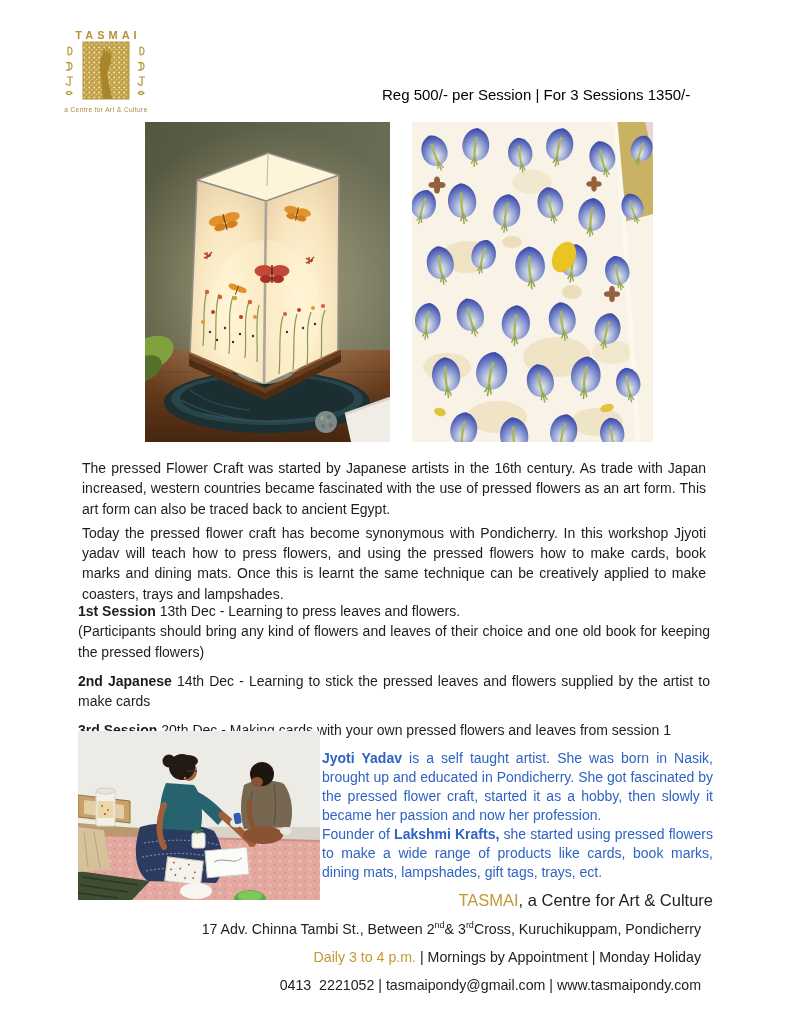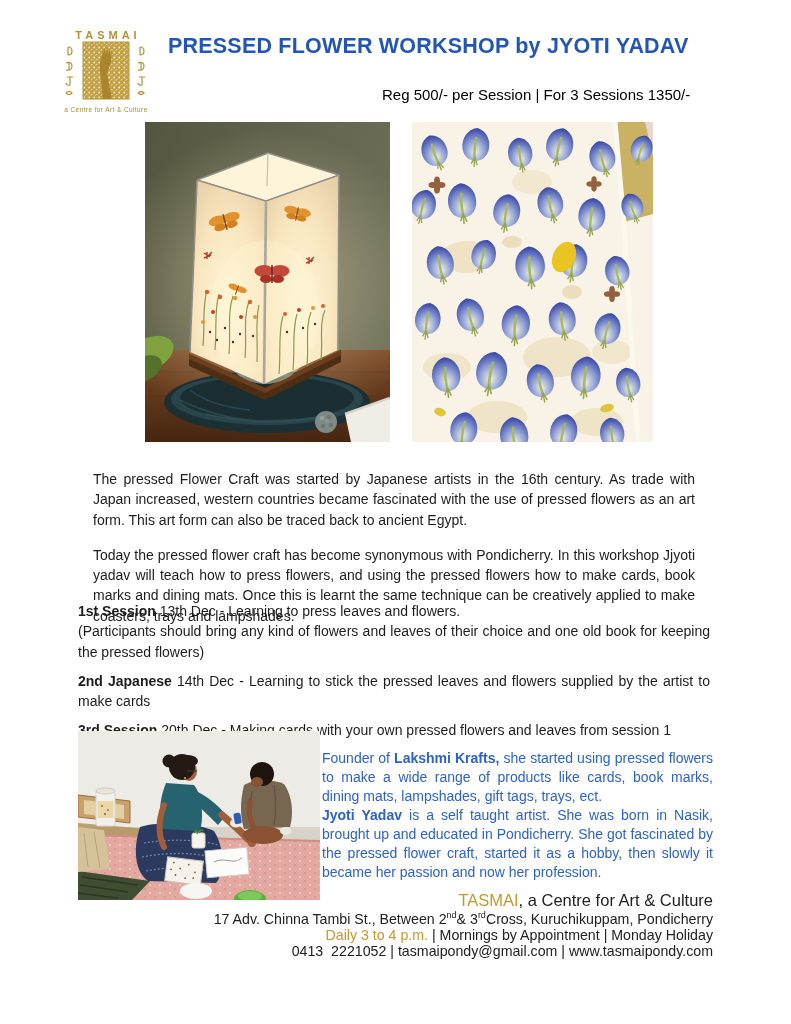--- a/index.html
+++ b/index.html
@@ -17,34 +17,34 @@
   .subtitle { position:absolute; left:177px; top:61px; font-size:18.5px; color:#222; white-space:nowrap; }
   .pricing { position:absolute; left:382px; top:86px; font-size:15px; color:#000000; white-space:nowrap; }
   
   .photo { position:absolute; display:block; }
   .photo svg { display:block; width:100%; height:100%; }
   .photo-lamp    { left:145px; top:122px; width:245px; height:320px; }
   .photo-petals  { left:412px; top:122px; width:241px; height:320px; }
   .photo-workshop{ left:78px;  top:731px; width:242px; height:169px; }
   
   .intro { position:absolute; left:78px; top:454px; width:632px; font-size:14px; line-height:20.3px; text-align:justify; }
-  .intro p { margin:15px; }
+  .intro p { margin:4px; }
   .sessions { position:absolute; left:78px; top:601px; width:632px; font-size:14px; line-height:20.3px; }
   .session { margin:0 0 9px 0; }
   .session p { margin:0; text-align:justify; }
   .session .lbl { font-weight:bold; }
   
   .bio { position:absolute; left:322px; top:749px; width:391px; font-size:14px; line-height:19px; text-align:justify; color:#2e63c4; }
   .bio p { margin:0; }
   .bio .b { font-weight:bold; }
   
   .footer { position:absolute; left:80px; top:891px; width:633px; text-align:right; }
   .f-org { font-size:16.5px; color:#222; margin:0 0 2px 0; }
   .f-org .gold { color:#c19a33; }
-  .f-line { font-size:14.2px; color:#222; margin:0; line-height:15.8px; }
+  .f-line { font-size:14.2px; color:#222; margin:12px; line-height:15.8px; }
   .f-line .gold { color:#c19a33; }
   sup { font-size:9px; line-height:0; }
 </style>
 </head>
 <body>
 
 <div class="page">
 
   <div class="logo">
     <div class="logo-name">TASMAI</div>
@@ -68,21 +68,20 @@
       <g stroke="#b3923a" stroke-width="1.2" fill="none">
         <path d="M82,6 q4,0 4,4 q0,4 -4,4 M82,14 v-8"></path>
         <path d="M80,22 q6,-2 6,3 q0,5 -6,4 m3,-7 v7"></path>
         <path d="M81,36 h6 m-3,0 v8 q-3,1 -4,-2"></path>
         <path d="M80,52 q3,-3 6,0 q-3,3 -6,0"></path>
       </g>
     </svg>
     <div class="logo-caption">a Centre for Art &amp; Culture</div>
   </div>
 
-  <div class="title">PRESSED FLOWER WORKSHOP by JYOTI YADAV</div>
   <div class="pricing">Reg 500/- per Session | For 3 Sessions 1350/-</div>
 
   <div class="photo photo-lamp">
     <svg viewBox="0 0 245 320" preserveAspectRatio="none">
       <defs>
         <linearGradient id="lampbg" x1="0" y1="0" x2="1" y2="0.3">
           <stop offset="0" stop-color="#54563f"></stop>
             <stop offset="1" stop-color="#6b6d56"></stop>
         </linearGradient>
         <linearGradient id="tableg" x1="0" y1="0" x2="0" y2="1">
@@ -383,22 +382,22 @@
       </g>
       <ellipse cx="118" cy="160" rx="16" ry="8" fill="#f7f6f2"></ellipse>
       <g>
         <ellipse cx="172" cy="168" rx="16" ry="9" fill="#57b13e"></ellipse>
         <ellipse cx="172" cy="165" rx="12" ry="5" fill="#7cc85e"></ellipse>
       </g>
     </svg>
   </div>
 
   <div class="bio">
+    <p><span class="b">Jyoti Yadav</span><span> is a self taught artist. She was born in Nasik, brought up and educated in Pondicherry. She got fascinated by the pressed flower craft, started it as a hobby, then slowly it became her passion and now her profession.</span></p>
     <p><span>Founder of </span><span class="b">Lakshmi Krafts,</span><span> she started using pressed flowers to make a wide range of products like cards, book marks, dining mats, lampshades, gift tags, trays, ect.</span></p>
-    <p><span class="b">Jyoti Yadav</span><span> is a self taught artist. She was born in Nasik, brought up and educated in Pondicherry. She got fascinated by the pressed flower craft, started it as a hobby, then slowly it became her passion and now her profession.</span></p>
   </div>
 
   <div class="footer">
     <p class="f-org"><span class="gold">TASMAI</span><span>, a Centre for Art &amp; Culture</span></p>
     <p class="f-line"><span>17 Adv. Chinna Tambi St., Between 2</span><sup>nd</sup><span>&amp; 3</span><sup>rd</sup><span>Cross, Kuruchikuppam, Pondicherry</span></p>
     <p class="f-line"><span class="gold">Daily 3 to 4 p.m.</span><span> | Mornings by Appointment | Monday Holiday</span></p>
     <p class="f-line">0413&nbsp; 2221052 | tasmaipondy@gmail.com | www.tasmaipondy.com</p>
   </div>
 
 </div>

